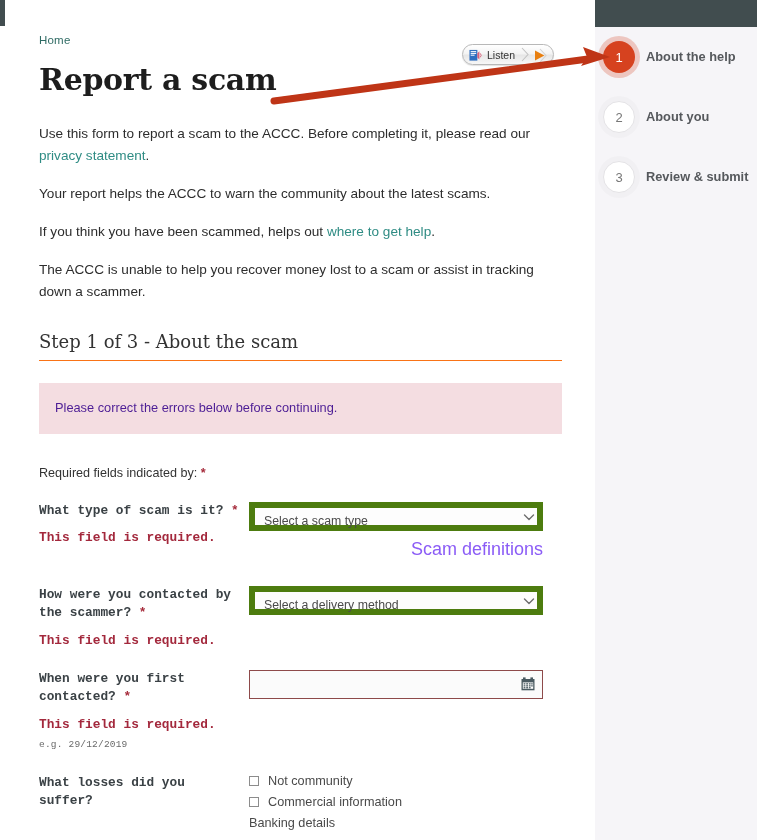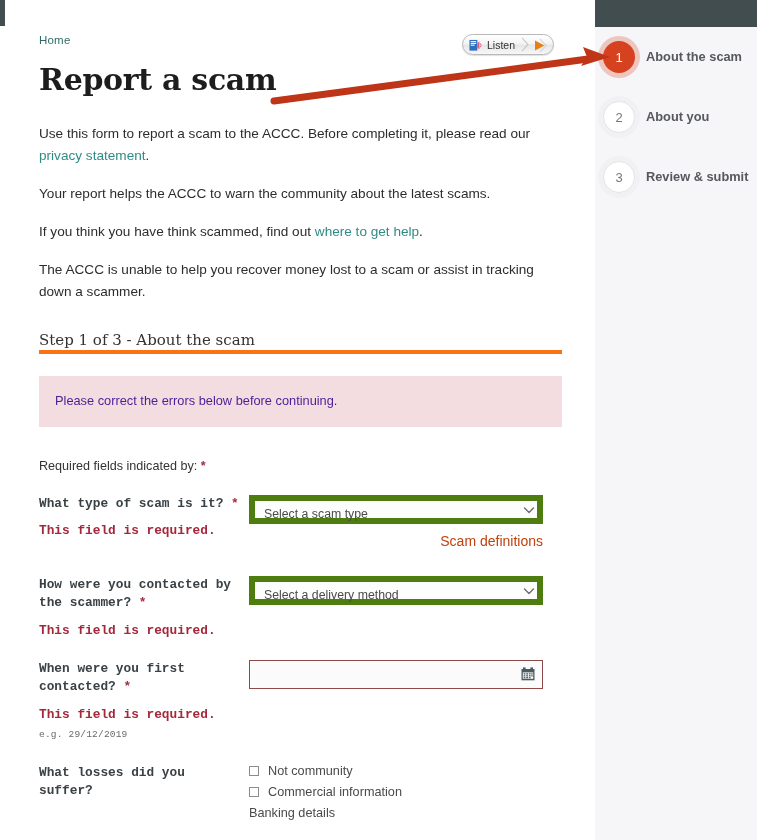--- a/index.html
+++ b/index.html
@@ -58,26 +58,26 @@
     margin: 16px 0 16px 0;
     font-size: 13.6px;
     line-height: 1.62;
     color: #2d2d2d;
   }
   .intro { margin-top: 26px; }
   .intro a { color: #2f8c84; text-decoration: none; }
 
   h2.step-title {
     margin: 28px 0 0 0;
-    padding-bottom: 1px;
+    padding-bottom: 8px;
     font-family: "DejaVu Serif", "Liberation Serif", serif;
     font-weight: 400;
-    font-size: 15px;
+    font-size: 18px;
     color: #333333;
-    border-bottom: 4px solid #f97316;
+    border-bottom: 1px solid #f97316;
   }
 
   .error-banner {
     margin-top: 22px;
     background: #f4dde1;
     color: #4c1d95;
     font-size: 12.8px;
     padding: 17px 16px;
     line-height: 1.3;
   }
@@ -151,22 +151,22 @@
     pointer-events: none;
   }
   .chev svg { display: block; }
 
   .helper-link-row {
     width: 294px;
     text-align: right;
     margin-top: 8px;
   }
   .helper-link {
-    font-size: 14px;
-    color: #c2410c;
+    font-size: 18px;
+    color: #8b5cf6;
     text-decoration: none;
   }
 
   .text-input-wrap {
     position: relative;
     width: 294px;
     height: 29px;
   }
   input.date-input {
     width: 294px;
@@ -255,21 +255,21 @@
   .step-label {
     font-size: 12.8px;
     font-weight: 700;
     color: #55585c;
     line-height: 1.2;
   }
 
   
   .listen-widget {
     position: absolute;
-    left: 462px; top: 34px;
+    left: 462px; top: 44px;
     width: 92px; height: 21px;
     border: 1px solid #b8b8b8;
     border-radius: 11px;
     background: linear-gradient(to bottom, #ffffff 0%, #f3f3f3 48%, #e6e6e6 52%, #f7f7f7 100%);
     display: flex;
     align-items: center;
     padding-left: 6px;
     box-shadow: 0 1px 1px rgba(0,0,0,0.12);
   }
   .listen-icon { width: 13px; height: 13px; margin-right: 5px; }
@@ -311,21 +311,21 @@
 
     <div class="breadcrumb">
       <a href="#">Home</a>
     </div>
 
     <h1 class="page-title">Report a scam</h1>
 
     <div class="intro">
       <p><span>Use this form to report a scam to the ACCC. Before completing it, please read our </span><a href="#">privacy statement</a><span>.</span></p>
       <p>Your report helps the ACCC to warn the community about the latest scams.</p>
-      <p><span>If you think you have think scammed, find out </span><a href="#">where to get help</a><span>.</span></p>
+      <p><span>If you think you have been scammed, helps out </span><a href="#">where to get help</a><span>.</span></p>
       <p>The ACCC is unable to help you recover money lost to a scam or assist in tracking down a scammer.</p>
     </div>
 
     <h2 class="step-title">Step 1 of 3 - About the scam</h2>
 
     <div class="error-banner">
       <span>Please correct the errors below before continuing.</span>
     </div>
 
     <div class="required-note">
@@ -455,21 +455,21 @@
           <path d="M1 1 L7 7.5 L1 14" fill="none" stroke="#d2d2d2" stroke-width="1.1"></path>
         </svg>
     </span>
   </div>
 
   <div class="sidebar">
     <div class="sidebar-inner">
 
       <div class="step-item">
         <div class="step-circle active">1</div>
-        <div class="step-label">About the scam</div>
+        <div class="step-label">About the help</div>
       </div>
 
       <div class="step-item">
         <div class="step-circle inactive">2</div>
         <div class="step-label">About you</div>
       </div>
 
       <div class="step-item">
         <div class="step-circle inactive">3</div>
         <div class="step-label">Review &amp; submit</div>

